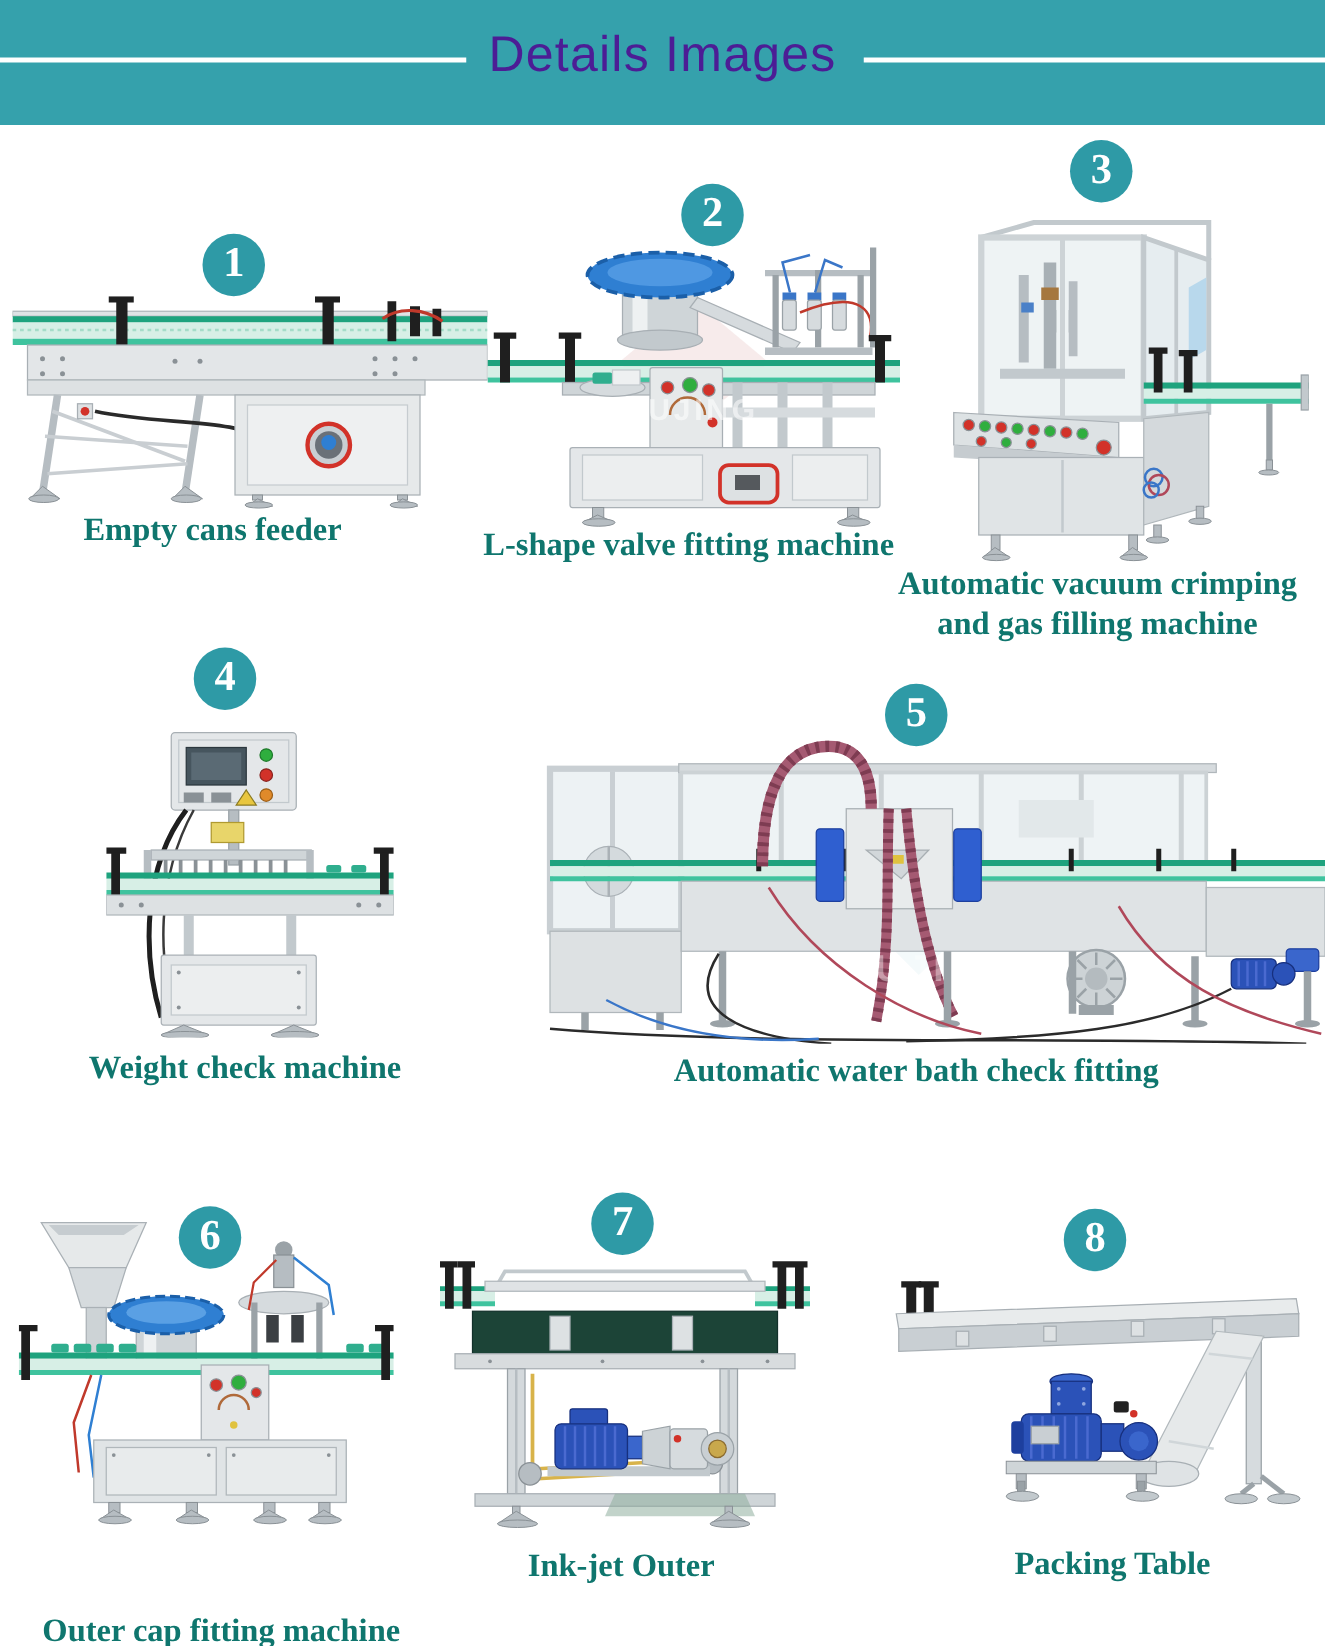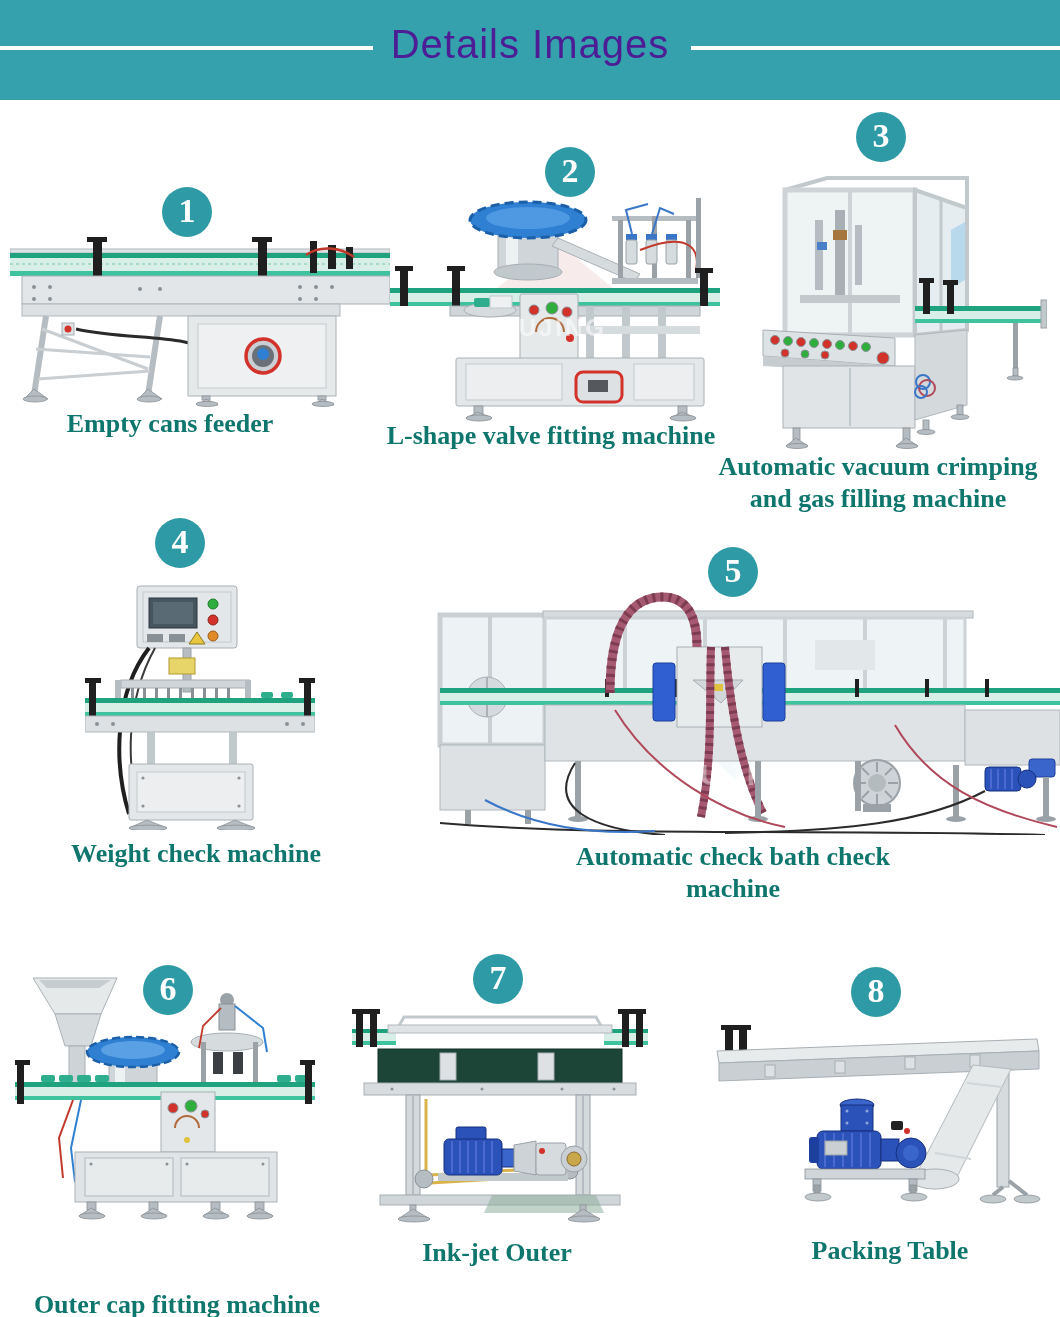--- a/index.html
+++ b/index.html
@@ -670,18 +670,18 @@
       <line x1="304" y1="168" x2="322" y2="182" stroke="#9aa2a7" stroke-width="4"></line>
           <ellipse cx="322" cy="186" rx="13" ry="4" fill="#c2c9cd"></ellipse>
     </g>
   </svg>
   </div>
 
   <div class="caption" style="left:10px;top:408px;width:320px;">Empty cans feeder</div>
   <div class="caption" style="left:386px;top:420px;width:330px;">L-shape valve fitting machine</div>
   <div class="caption" style="left:708px;top:451px;width:340px;">Automatic vacuum crimping and gas filling machine</div>
   <div class="caption" style="left:36px;top:838px;width:320px;">Weight check machine</div>
-  <div class="caption" style="left:528px;top:841px;width:410px;">Automatic check bath check machine</div>
+  <div class="caption" style="left:528px;top:841px;width:410px;">Automatic water bath check fitting</div>
   <div class="caption" style="left:17px;top:1289px;width:320px;">Outer cap fitting machine</div>
   <div class="caption" style="left:347px;top:1237px;width:300px;">Ink-jet Outer</div>
   <div class="caption" style="left:730px;top:1235px;width:320px;">Packing Table</div>
 
 </div>
 
 </body></html>

